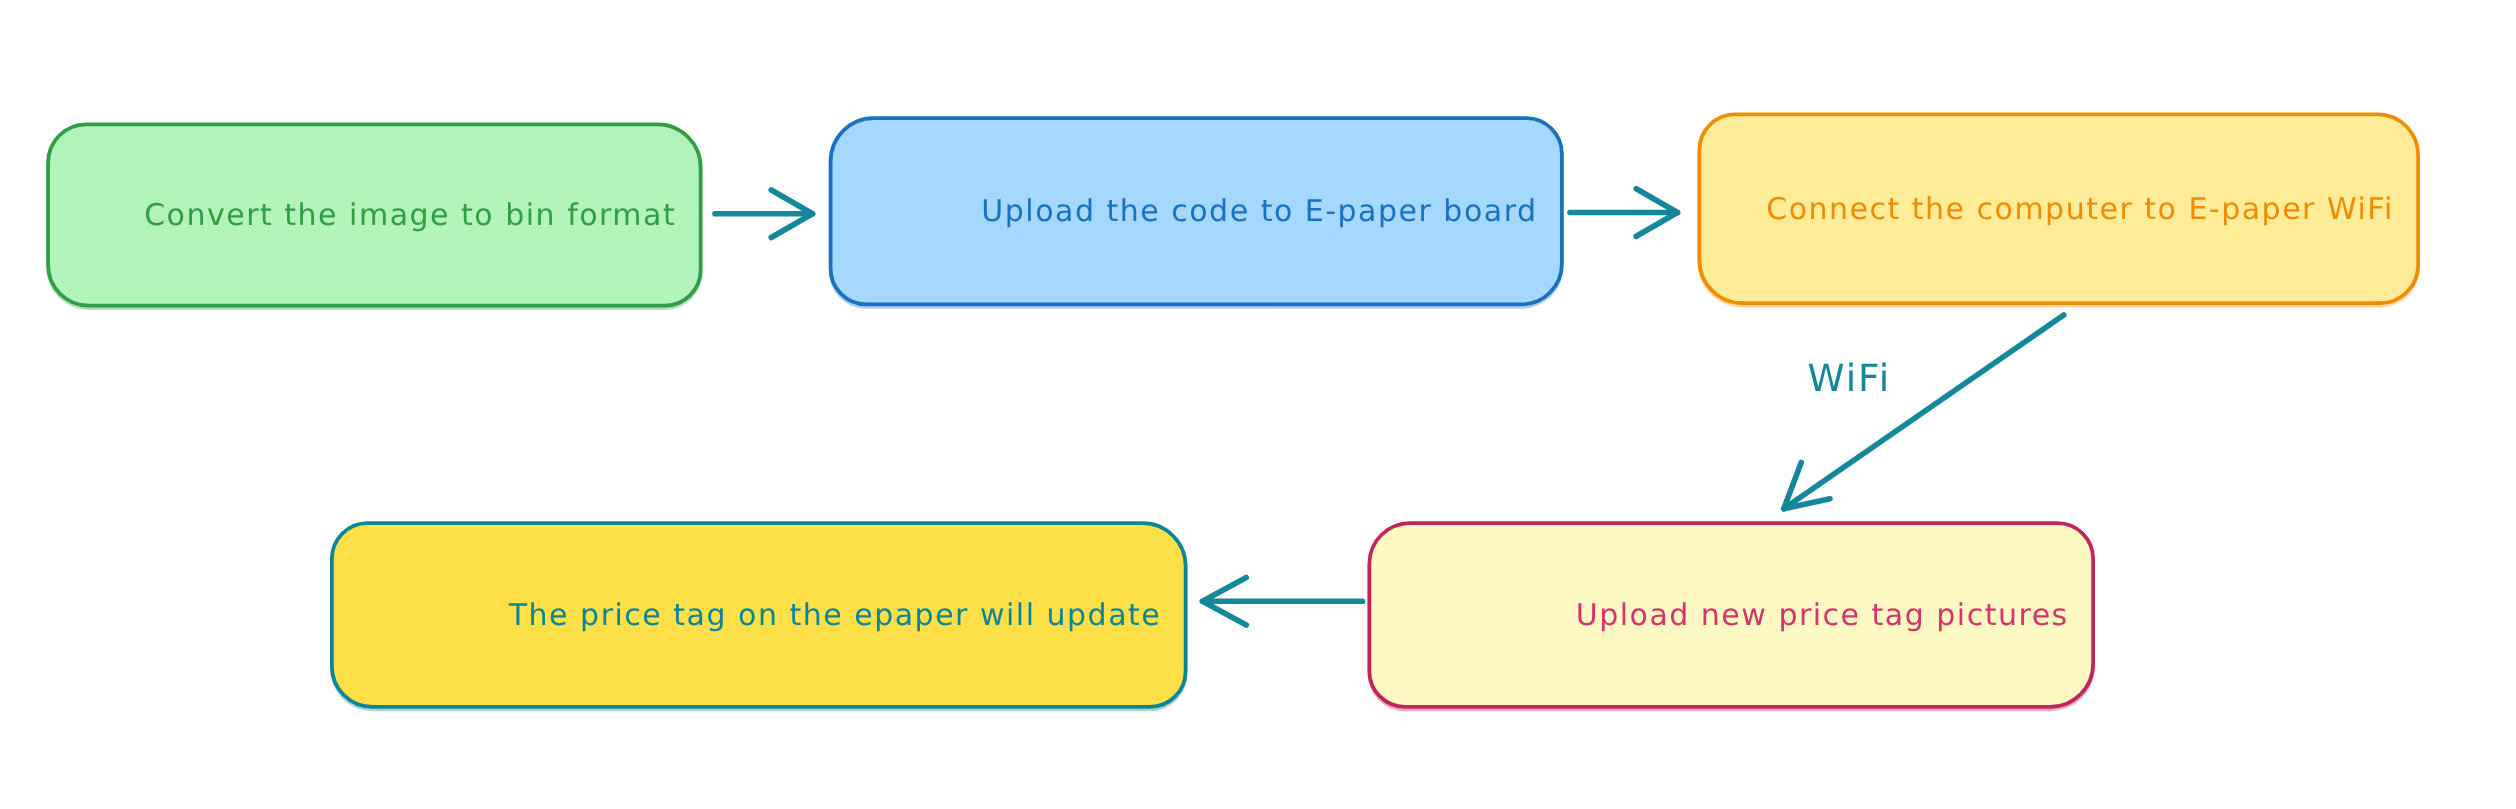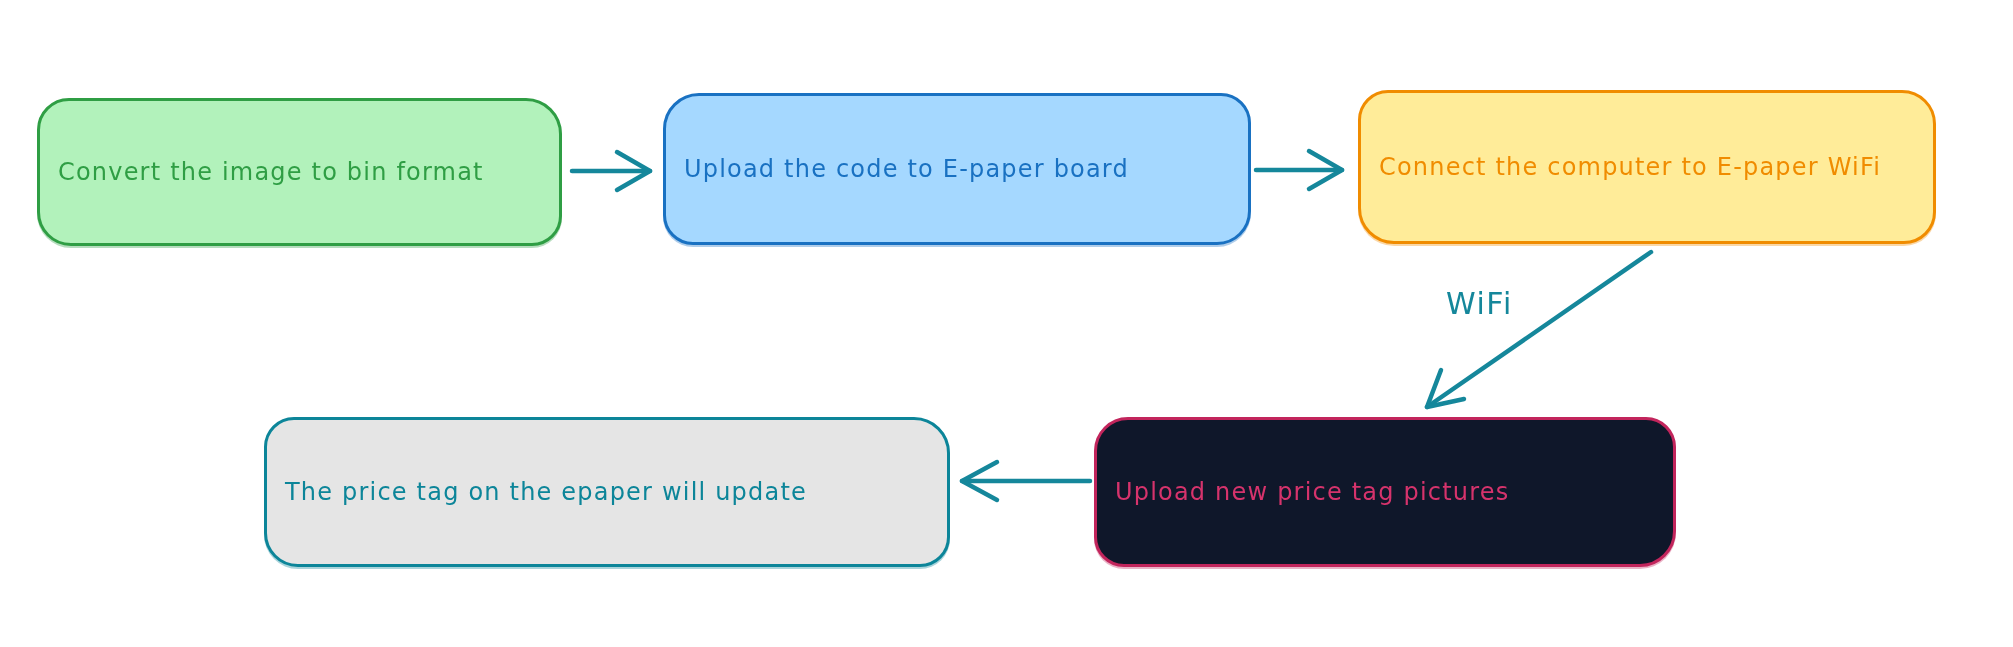--- a/index.html
+++ b/index.html
@@ -20,21 +20,21 @@
     left: 0;
     top: 0;
     width: 2013px;
     height: 647px;
     pointer-events: none;
   }
   .node {
     position: absolute;
     display: flex;
     align-items: center;
-    justify-content: flex-start;
+    justify-content: flex-end;
     box-sizing: border-box;
     border-style: solid;
     border-width: 3.5px;
     text-align: center;
     font-size: 24px;
     letter-spacing: 1.2px;
     line-height: 1.25;
     font-weight: 400;
   }
   
@@ -51,27 +51,27 @@
     box-shadow: 0 2px 0 0 rgba(25,113,194,0.35);
   }
   .node-connect-wifi {
     left: 1358px; top: 90px; width: 578px; height: 154px;
     background: #ffec99; border-color: #f08c00; color: #f08c00;
     border-radius: 30px 34px 32px 36px;
     box-shadow: 0 2px 0 0 rgba(240,140,0,0.35);
   }
   .node-upload-pics {
     left: 1094px; top: 417px; width: 582px; height: 150px;
-    background: #0f172a; border-color: #c2255c; color: #d6336c;
+    background: #fef9c3; border-color: #c2255c; color: #d6336c;
     border-radius: 34px 30px 36px 30px;
     box-shadow: 0 2px 0 0 rgba(194,37,92,0.35);
   }
   .node-price-update {
     left: 264px; top: 417px; width: 686px; height: 150px;
-    background: #e5e5e5; border-color: #0c8599; color: #0c8599;
+    background: #fde047; border-color: #0c8599; color: #0c8599;
     border-radius: 30px 36px 30px 34px;
     box-shadow: 0 2px 0 0 rgba(12,133,153,0.35);
   }
   .edge-label {
     position: absolute;
     left: 1446px;
     top: 286px;
     font-size: 30px;
     letter-spacing: 1.5px;
     color: #15879b;

